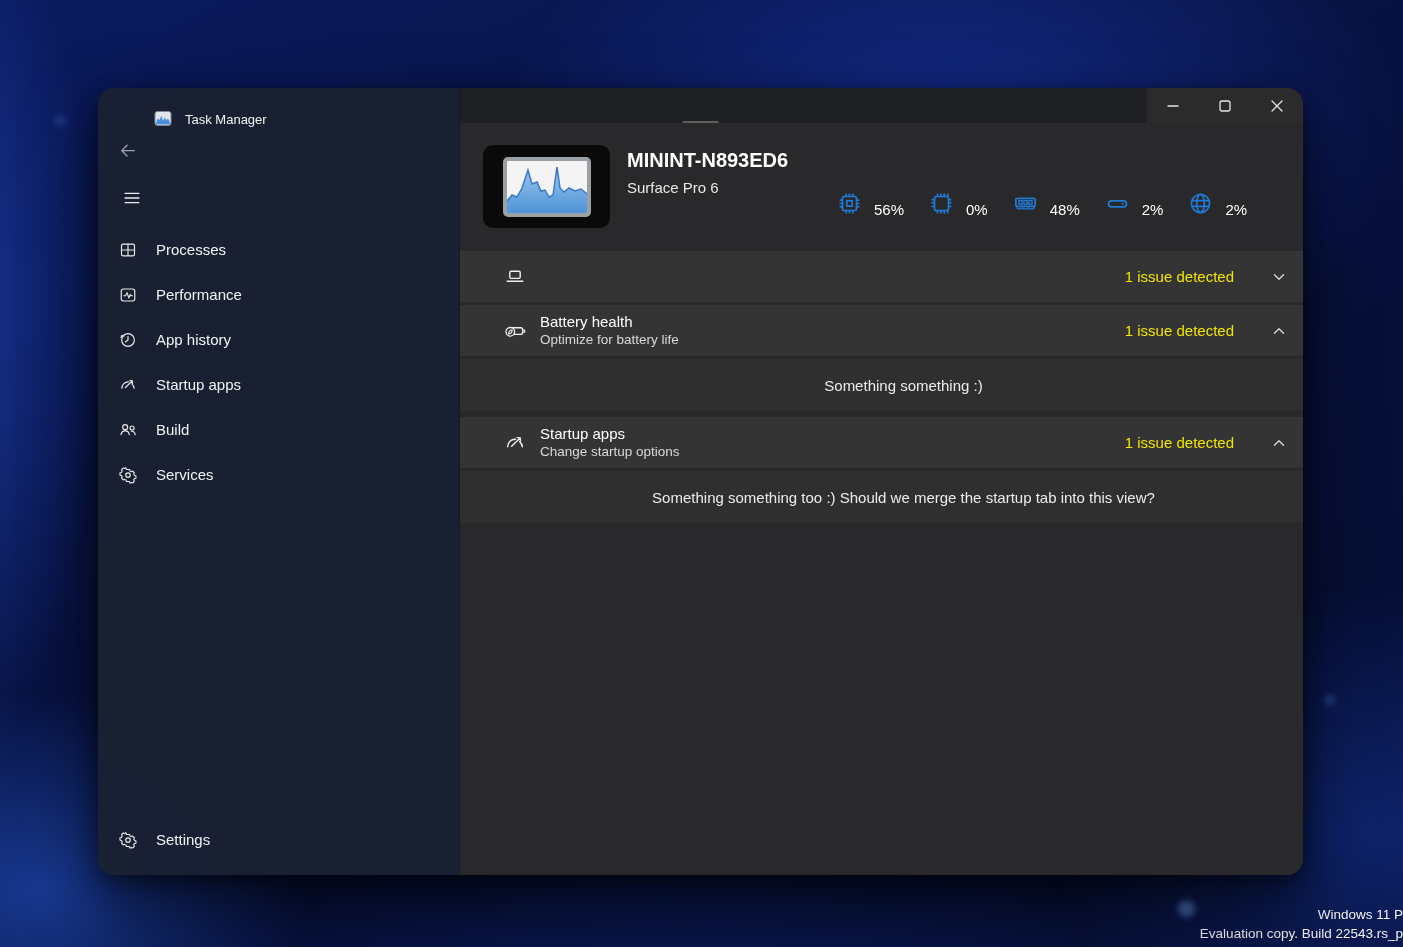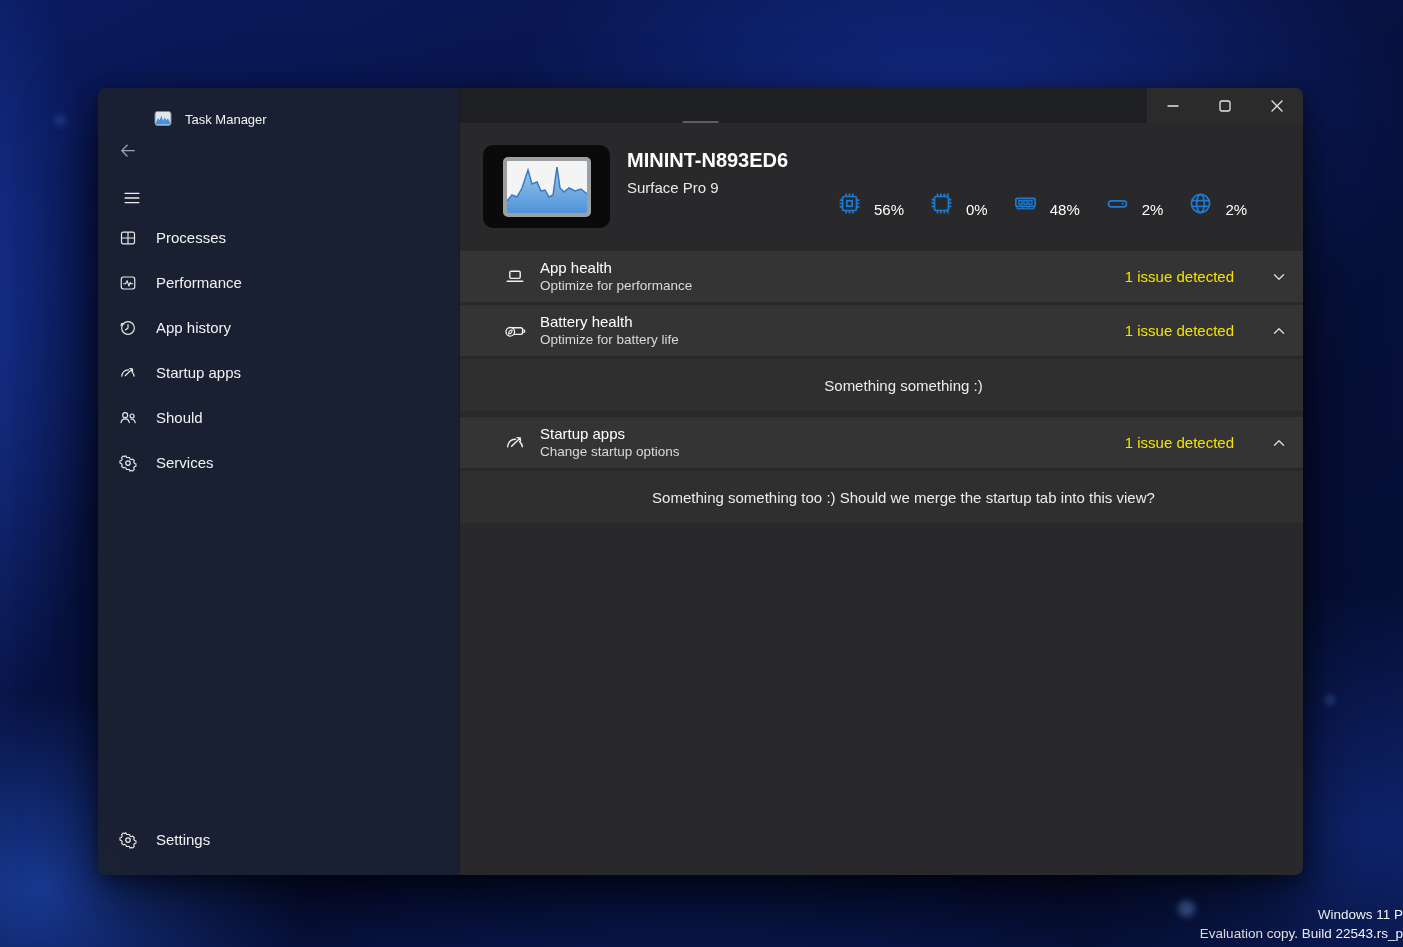--- a/index.html
+++ b/index.html
@@ -20,33 +20,33 @@
       linear-gradient(155deg, #0a1a5e 0%, #081345 35%, #060f38 62%, #050d30 100%);
   }
   .bokeh { position:absolute; border-radius:50%; filter:blur(3px); }
 
   
   #watermark { position:absolute; right:-12px; bottom:4px; text-align:right;
     color:#f5f5f5; font-size:13.5px; line-height:18.5px; white-space:nowrap; }
 
   
   #window { position:absolute; left:98px; top:88px; width:1205px; height:787px;
-    border-radius:8px; overflow:hidden; display:flex;
+    border-radius:16px; overflow:hidden; display:flex;
     box-shadow:0 30px 70px rgba(0,0,0,.6), 0 6px 20px rgba(0,0,0,.45); }
 
   
   #sidebar { position:relative; width:362px; height:100%; flex:none;
     background:rgba(26,33,50,0.98); border-right:1px solid #161a24; }
   .app-title-row { position:absolute; left:56px; top:22px; display:flex; align-items:center; gap:13px; }
   .app-title-row span { color:#f2f2f2; font-size:13px; }
   #back-btn { position:absolute; left:17px; top:50px; width:26px; height:26px; display:flex;
     align-items:center; justify-content:center; }
   #hamburger-btn { position:absolute; left:20px; top:96px; width:28px; height:28px; display:flex;
     align-items:center; justify-content:center; border-radius:4px; }
-  #nav-list { position:absolute; left:0; right:0; top:127px; }
+  #nav-list { position:absolute; left:0; right:0; top:139px; }
   .nav-item { height:45px; display:flex; align-items:center; cursor:default; }
   .nav-item .nicon { margin-left:20px; width:20px; height:20px; flex:none; display:flex; }
   .nav-item .nlabel { margin-left:18px; color:#f2f2f2; font-size:15px; }
   #settings-item { position:absolute; left:0; right:0; bottom:13px; height:45px;
     display:flex; align-items:center; }
   #settings-item .nicon { margin-left:20px; width:20px; height:20px; flex:none; display:flex; }
   #settings-item .nlabel { margin-left:18px; color:#f2f2f2; font-size:15px; }
 
   
   #content { position:relative; flex:1; height:100%; background:#29292b; }
@@ -171,21 +171,21 @@
         </div>
         <div class="nav-item">
           <span class="nicon">
             <svg width="20" height="20" viewBox="0 0 24 24">
               <circle cx="8.6" cy="8.6" r="3" fill="none" stroke="#eaeaea" stroke-width="1.4"></circle>
               <path d="M3.6 17.6 c0.5 -3 2.5 -4.6 5 -4.6 s4.5 1.6 5 4.6" fill="none" stroke="#eaeaea" stroke-width="1.4" stroke-linecap="round"></path>
               <circle cx="16.9" cy="9.6" r="2.4" fill="none" stroke="#eaeaea" stroke-width="1.4"></circle>
               <path d="M15.9 13.5 c2.6 -0.2 4.3 1.3 4.7 4.1" fill="none" stroke="#eaeaea" stroke-width="1.4" stroke-linecap="round"></path>
             </svg>
           </span>
-          <span class="nlabel">Should</span>
+          <span class="nlabel">Build</span>
         </div>
         <div class="nav-item">
           <span class="nicon">
             <svg width="20" height="20" viewBox="0 0 24 24">
               <path d="M10 4.6 h4 l0.5 1.9 a6.3 6.3 0 0 1 1.7 1 l1.9 -0.8 2.2 2.2 -0.8 1.9 a6.3 6.3 0 0 1 1 1.7 l1.9 0.5 v3 l-1.9 0.5 a6.3 6.3 0 0 1 -1 1.7 l0.8 1.9 -2.2 2.2 -1.9 -0.8 a6.3 6.3 0 0 1 -1.7 1 L14 20.4 h-4 l-0.5 -1.9 a6.3 6.3 0 0 1 -1.7 -1 l-1.9 0.8 -2.2 -2.2 0.8 -1.9 a6.3 6.3 0 0 1 -1 -1.7 L1.6 12 v-3 l1.9 -0.5 a6.3 6.3 0 0 1 1 -1.7 L3.7 4.9 5.9 2.7 7.8 3.5 a6.3 6.3 0 0 1 1.7 -1 Z" transform="scale(0.92) translate(1,1.2)" fill="none" stroke="#eaeaea" stroke-width="1.45" stroke-linejoin="round"></path>
               <circle cx="12" cy="12.1" r="2.7" fill="none" stroke="#eaeaea" stroke-width="1.45"></circle>
             </svg>
           </span>
           <span class="nlabel">Services</span>
         </div>
@@ -235,21 +235,21 @@
                   <stop offset="0" stop-color="#9cc6ee"></stop>
                     <stop offset="1" stop-color="#4e94d8"></stop>
                 </linearGradient>
               </defs>
               <polygon fill="url(#chartGrad)" points="0,40 5,34 10,36 15,27 21,9 25,23 30,21 34,30 38,29 42,36 46,34 50,6 53,27 57,31 62,27 68,30 74,28 80,33 80,52 0,52"></polygon>
               <polyline fill="none" stroke="#3b79c2" stroke-width="1.5" points="0,40 5,34 10,36 15,27 21,9 25,23 30,21 34,30 38,29 42,36 46,34 50,6 53,27 57,31 62,27 68,30 74,28 80,33"></polyline>
             </svg>
           </div>
         </div>
         <div id="dev-name">MININT-N893ED6</div>
-        <div id="dev-model">Surface Pro 9</div>
+        <div id="dev-model">Surface Pro 6</div>
 
         <div id="stats-row">
           <div class="stat">
             <span class="sicon">
               <svg width="27" height="27" viewBox="0 0 24 24">
                 <path d="M9 3.2 v2.4 M12 3.2 v2.4 M15 3.2 v2.4 M9 18.4 v2.4 M12 18.4 v2.4 M15 18.4 v2.4 M3.2 9 h2.4 M3.2 12 h2.4 M3.2 15 h2.4 M18.4 9 h2.4 M18.4 12 h2.4 M18.4 15 h2.4" stroke="#1f7ad4" stroke-width="1.5"></path>
                 <rect x="5.8" y="5.8" width="12.4" height="12.4" rx="1.6" fill="none" stroke="#1f7ad4" stroke-width="1.5"></rect>
                 <rect x="9.6" y="9.6" width="4.8" height="4.8" fill="none" stroke="#1f7ad4" stroke-width="1.5"></rect>
               </svg>
             </span>
@@ -299,24 +299,20 @@
       </div>
 
       <div id="health-list">
 
         <div class="hrow">
           <span class="hicon">
             <svg width="24" height="24" viewBox="0 0 24 24">
               <rect x="6.8" y="6.2" width="10.4" height="7.2" rx="1.3" fill="none" stroke="#f0f0f0" stroke-width="1.4"></rect>
               <path d="M4.2 16.2 H19.8" stroke="#f0f0f0" stroke-width="1.4" stroke-linecap="round"></path>
             </svg>
-          </span>
-          <span class="htext">
-            <span class="htitle">App health</span>
-            <span class="hsub">Optimize for performance</span>
           </span>
           <span class="hstatus" style="color:#f2e400;">1 issue detected</span>
           <span class="hchev">
             <svg width="18" height="18" viewBox="0 0 18 18">
               <polyline points="4.5,6.8 9,11.3 13.5,6.8" fill="none" stroke="#d8d8d8" stroke-width="1.4" stroke-linecap="round" stroke-linejoin="round"></polyline>
             </svg>
           </span>
         </div>
 
         <div class="hrow">

